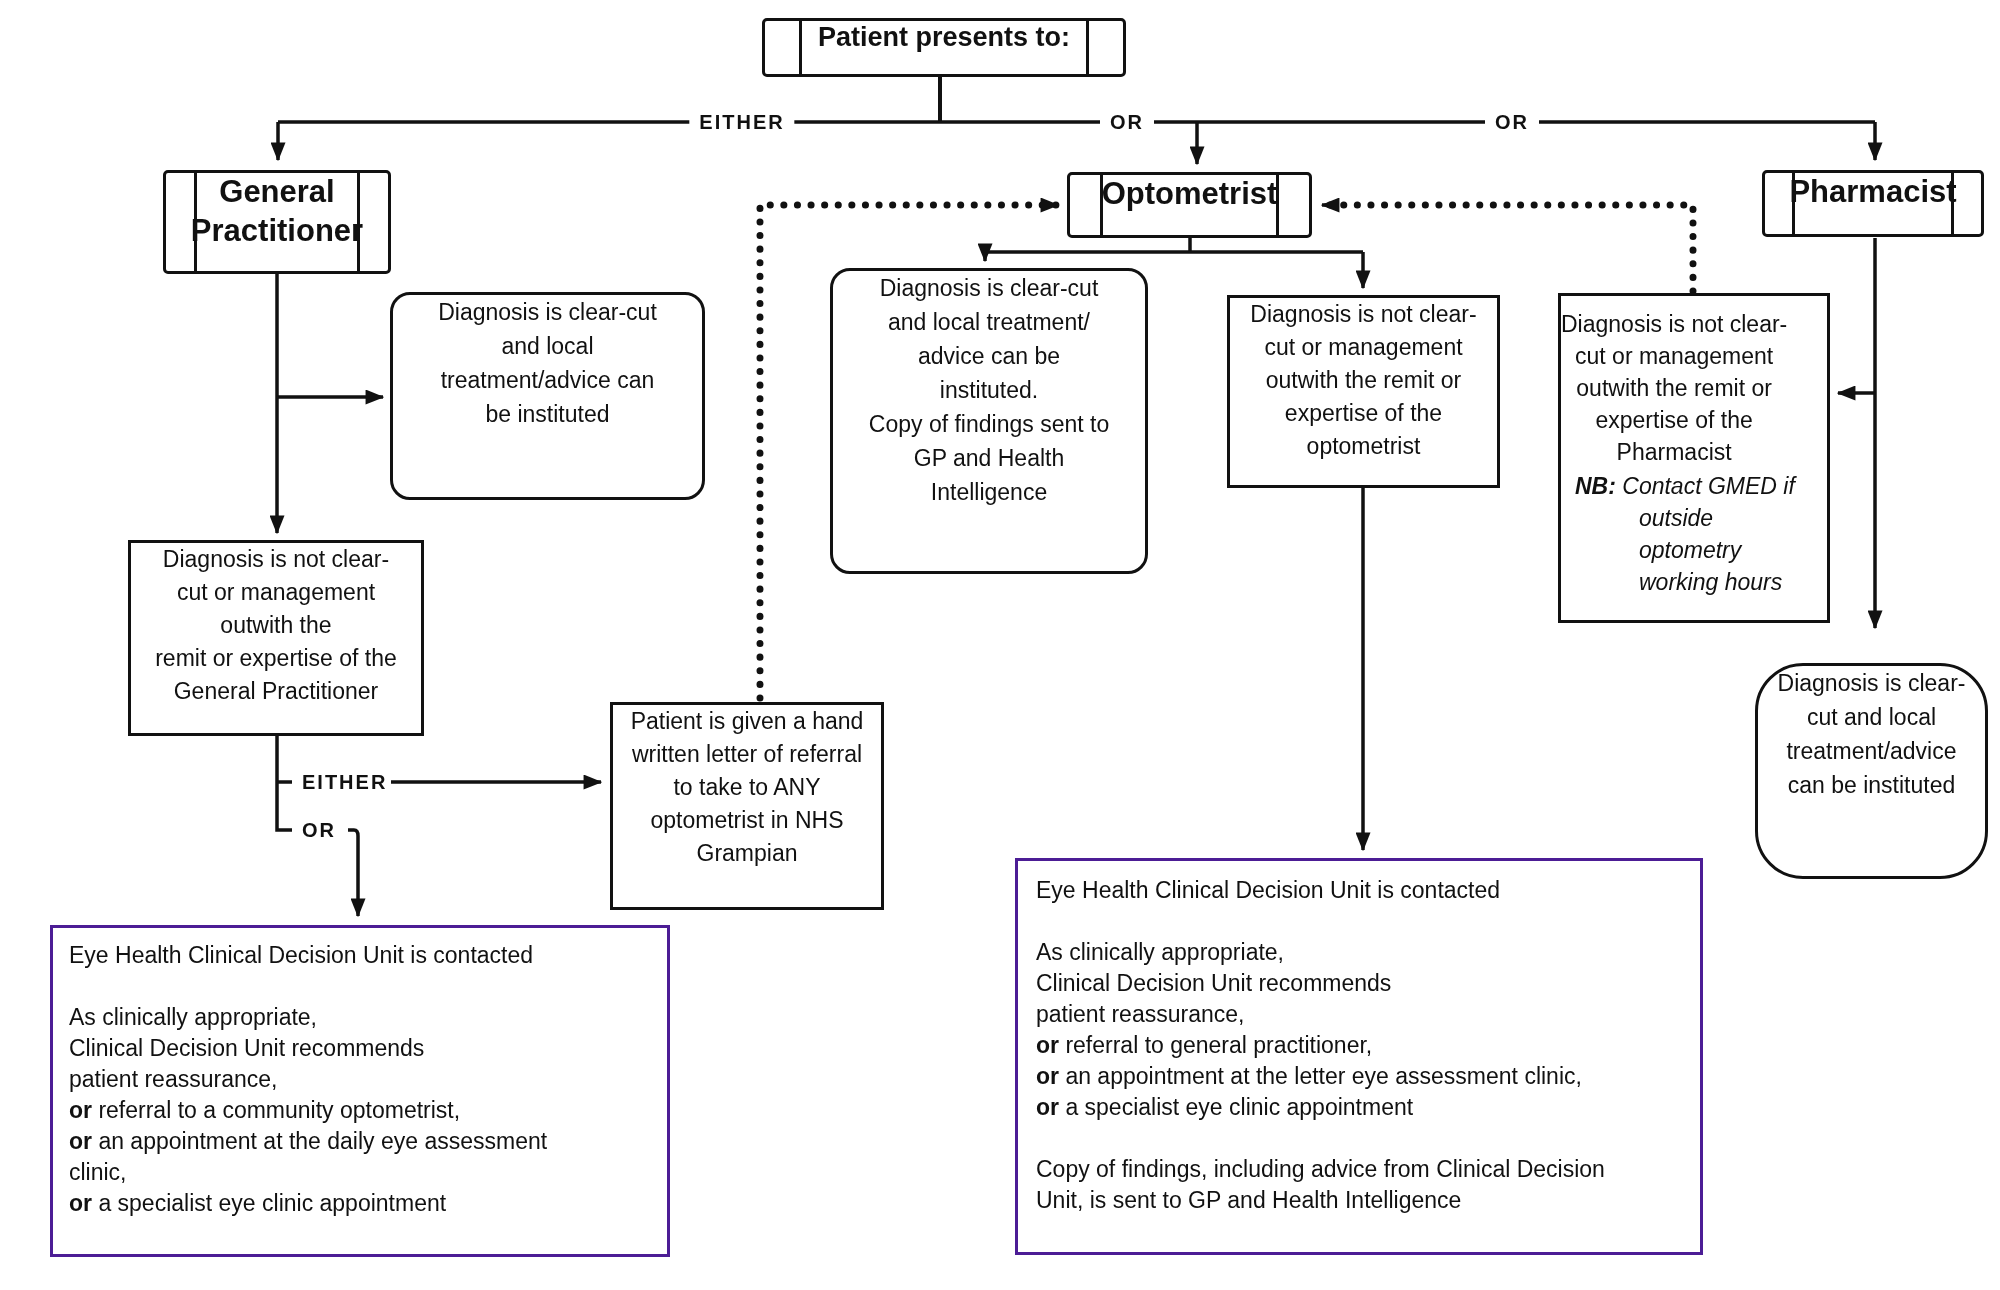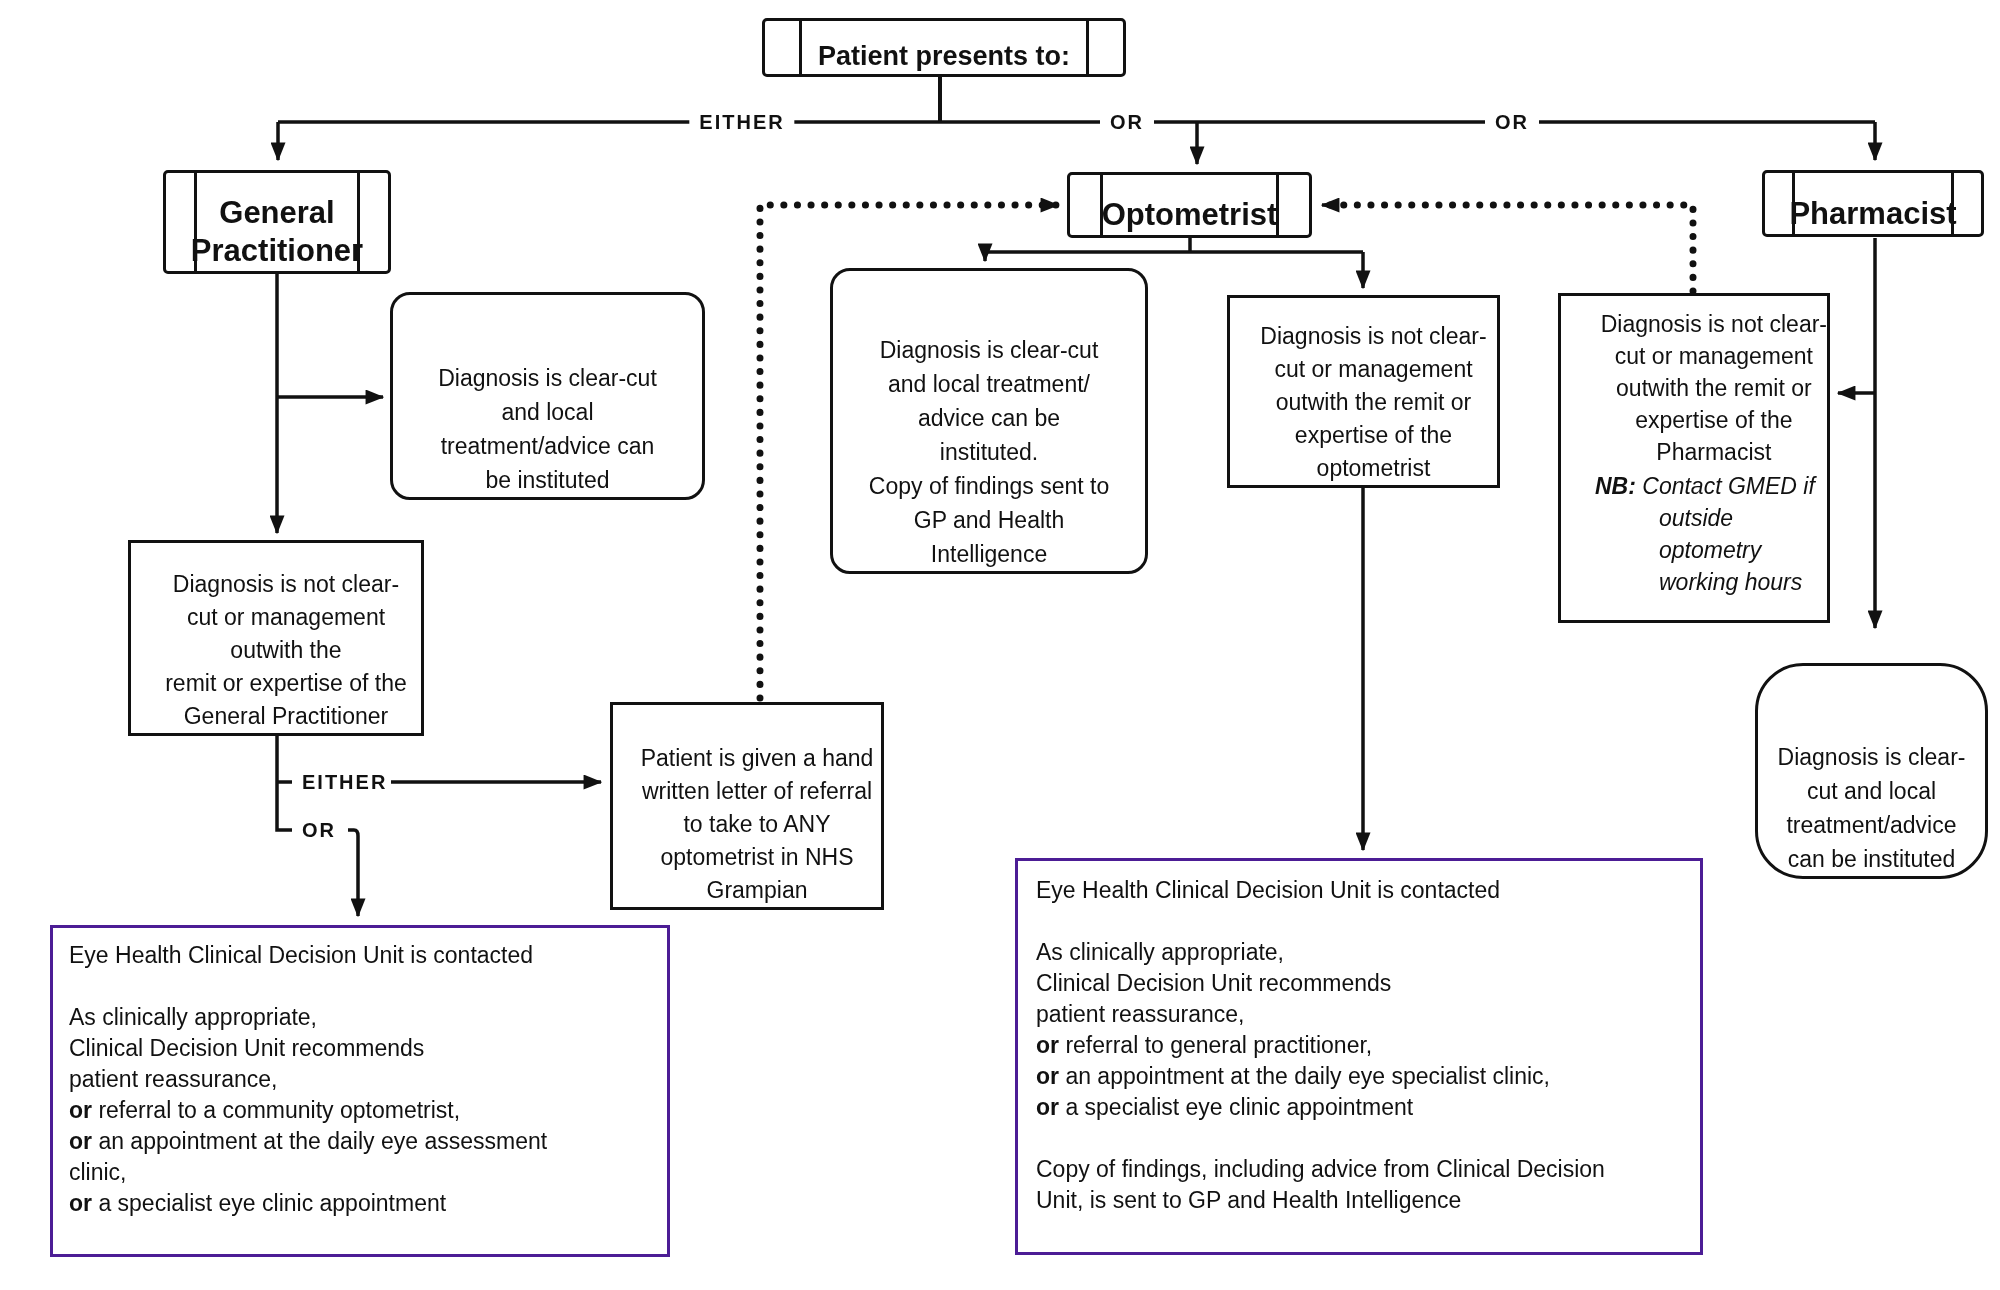--- a/index.html
+++ b/index.html
@@ -1,26 +1,26 @@
 <!DOCTYPE html>
 <html><head>
 <meta charset="utf-8">
 <style>
   html,body{margin:0;padding:0;background:#ffffff;}
   #canvas{position:relative;width:2000px;height:1290px;background:#ffffff;
           font-family:"Liberation Sans","DejaVu Sans",sans-serif;color:#111;overflow:hidden;}
   #wires{position:absolute;left:0;top:0;width:2000px;height:1290px;}
 
   .node{position:absolute;border:3px solid #111;background:#fff;box-sizing:border-box;
-        display:flex;align-items:flex-end;justify-content:center;text-align:center;}
+        display:flex;align-items:flex-start;justify-content:center;text-align:center;}
   .proc{border-radius:5px;font-size:31px;font-weight:600;line-height:1.25;}
   .proc .vline{position:absolute;top:-1px;bottom:-1px;width:0;border-left:3px solid #111;}
   .proc .vline.l{left:34px;} .proc .vline.r{right:34px;}
   .rounded{border-radius:20px;font-size:23px;line-height:34px;font-weight:500;}
-  .sq{font-size:23px;line-height:33px;font-weight:500;padding-left:20px;}
+  .sq{font-size:23px;line-height:33px;font-weight:500;}
   .bigbox{position:absolute;border:3px solid #4c1d95;background:#fff;box-sizing:border-box;
           font-size:23px;line-height:31px;font-weight:500;text-align:left;padding:12px 16px;}
   .pre{white-space:pre-line;}
   .rail-label{position:absolute;transform:translate(-50%,-50%);background:#fff;
               padding:0 10px;font-weight:700;font-size:20px;letter-spacing:2px;}
   .side-label{position:absolute;transform:translateY(-50%);background:#fff;
               padding:0 4px;font-weight:700;font-size:20px;letter-spacing:2px;}
   .blank{height:31px;}
   .nbwrap{text-align:left;margin-top:2px;padding-left:14px;}
   .nbwrap .nb{font-weight:700;font-style:italic;}
@@ -175,20 +175,20 @@
     <div><b class="orb">or</b><span> a specialist eye clinic appointment</span></div>
   </div>
 
   <div class="bigbox" style="left:1015px;top:858px;width:688px;height:397px;padding:14px 18px;">
     <div>Eye Health Clinical Decision Unit is contacted</div>
     <div class="blank"></div>
     <div><b class="orb"></b><span>As clinically appropriate,</span></div>
     <div><b class="orb"></b><span>Clinical Decision Unit recommends</span></div>
     <div><b class="orb"></b><span>patient reassurance,</span></div>
     <div><b class="orb">or</b><span> referral to general practitioner,</span></div>
-    <div><b class="orb">or</b><span> an appointment at the daily eye specialist clinic,</span></div>
+    <div><b class="orb">or</b><span> an appointment at the letter eye assessment clinic,</span></div>
     <div><b class="orb">or</b><span> a specialist eye clinic appointment</span></div>
     <div class="blank"></div>
     <div class="pre">Copy of findings, including advice from Clinical Decision
 Unit, is sent to GP and Health Intelligence</div>
   </div>
 
 </div>
 
 </body></html>

